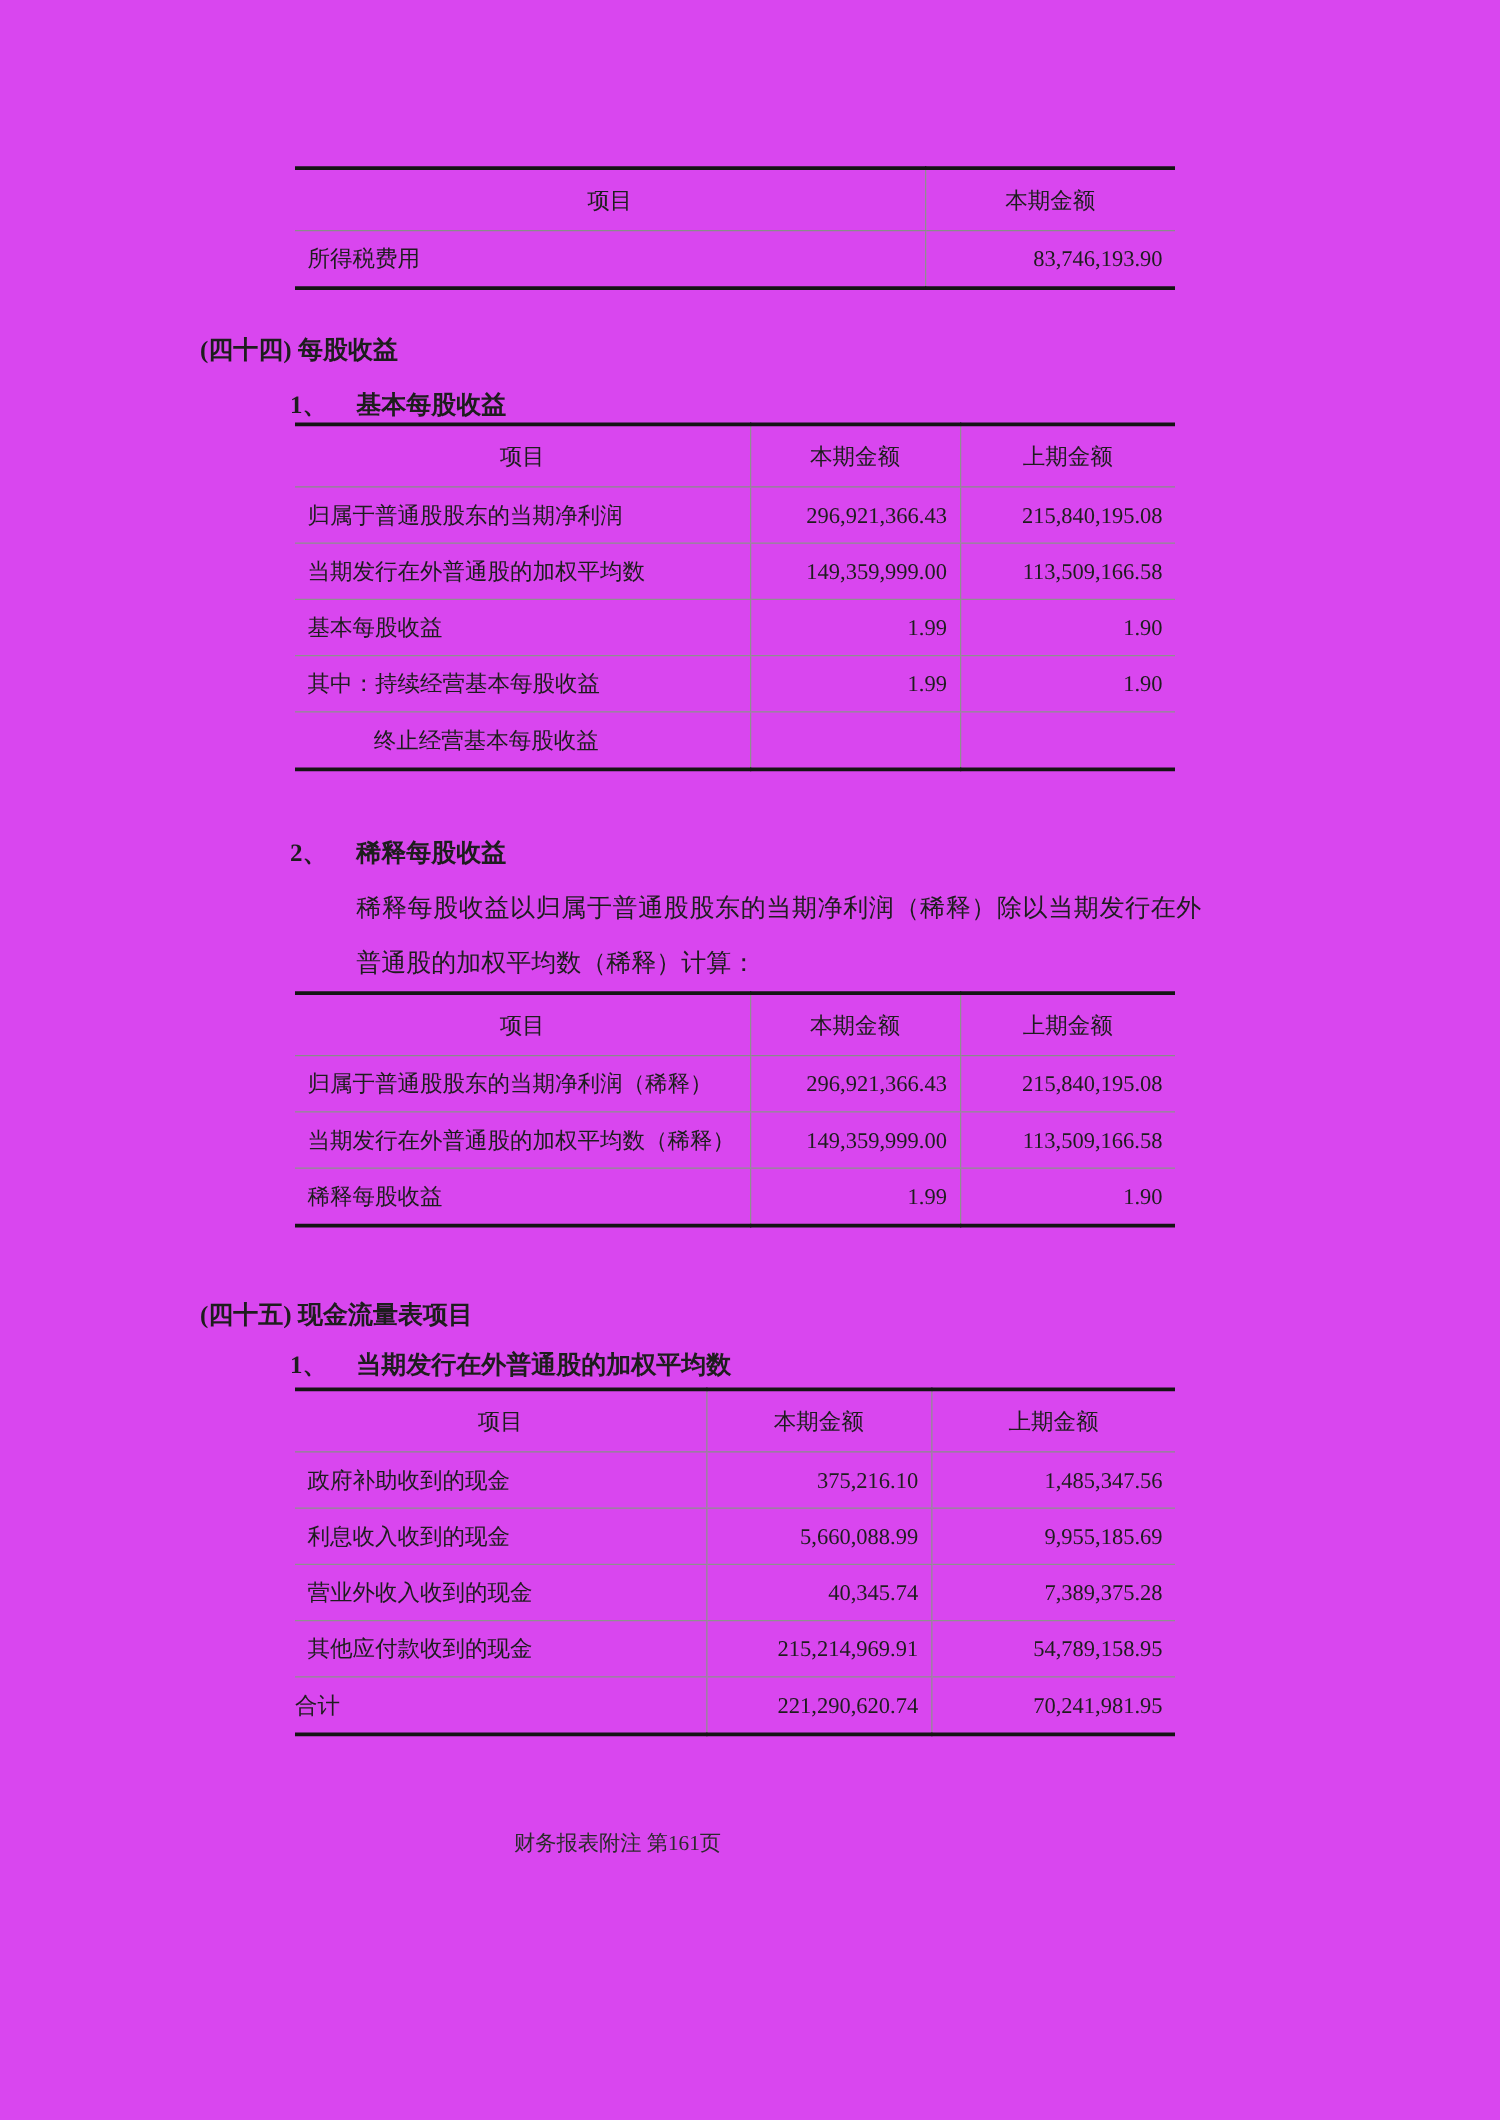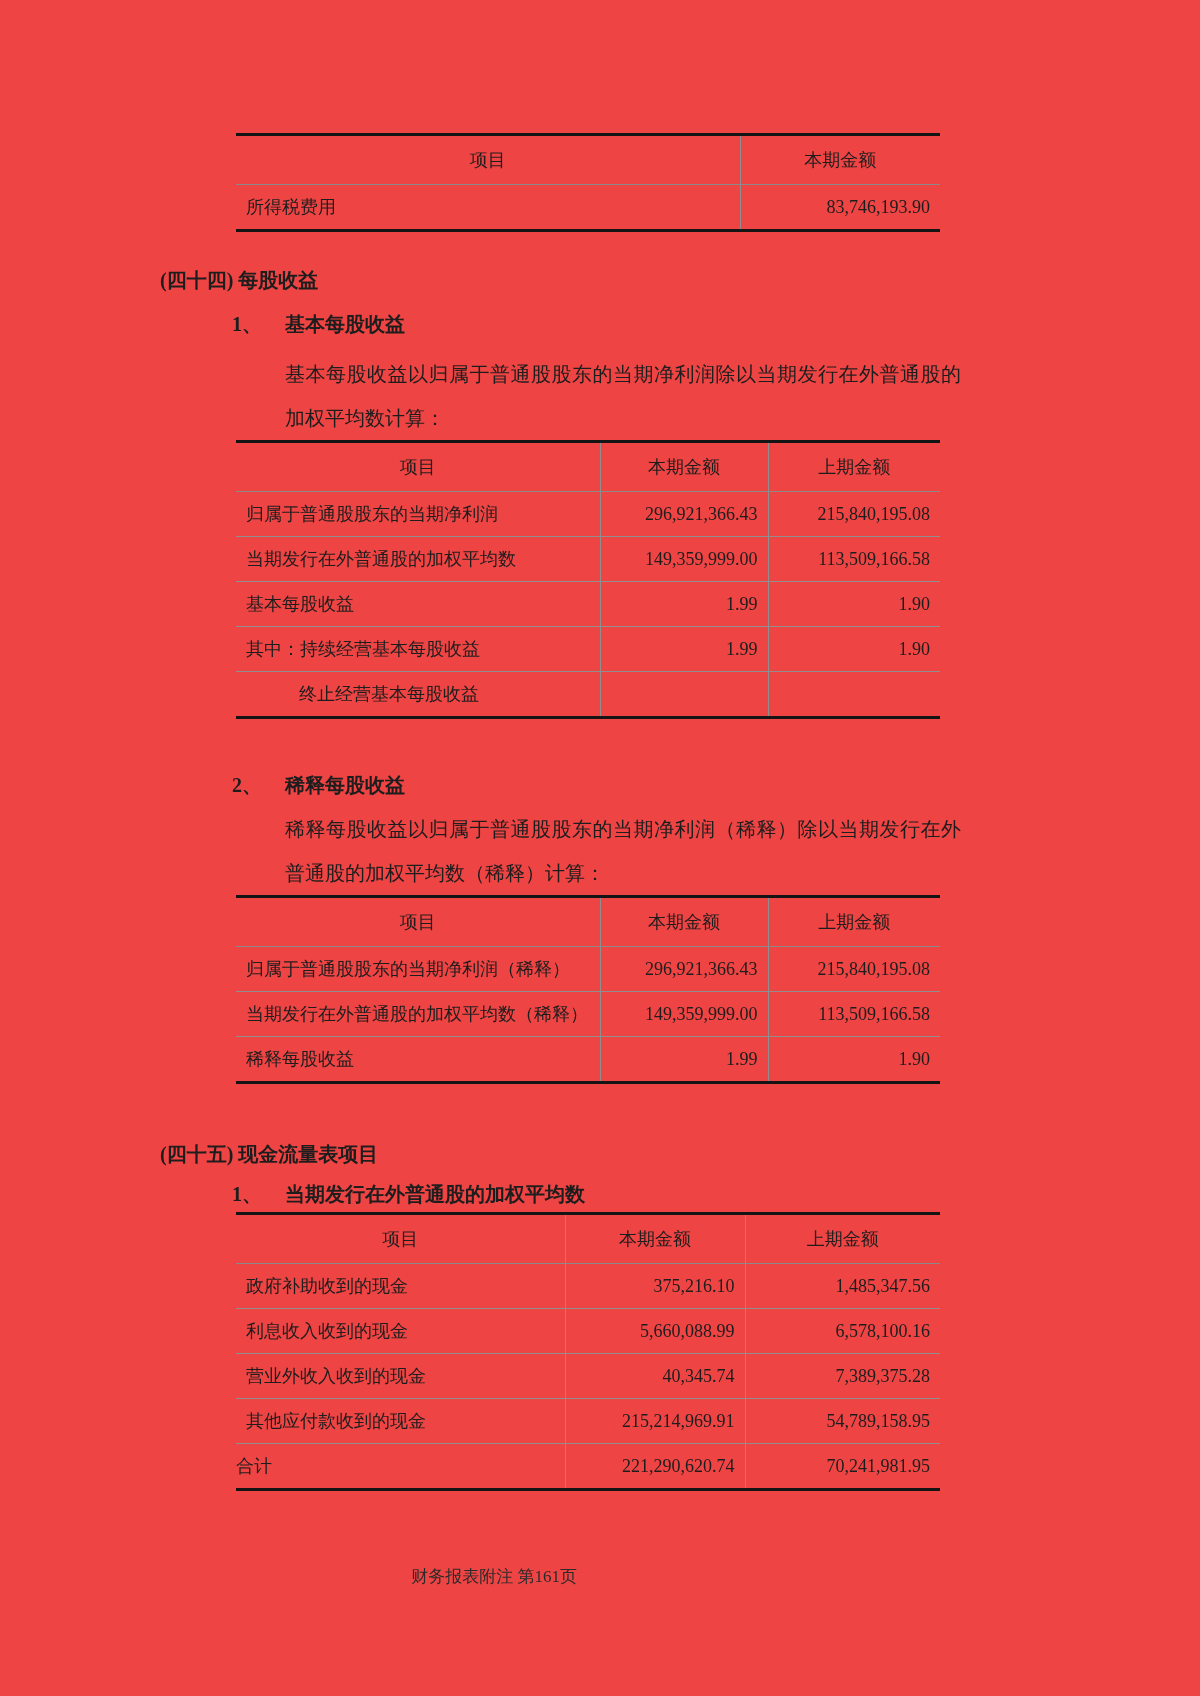--- a/index.html
+++ b/index.html
@@ -1,19 +1,19 @@
 <!DOCTYPE html>
 <html><head>
 <meta charset="utf-8">
 <style>
   html,body { margin:0; padding:0; background:#ffffff; }
   .page {
     position:relative;
     width:1200px; height:1696px;
-    background:#ef4444;
+    background:#d946ef;
     box-sizing:border-box;
     padding-top:133px;
     font-family:"Liberation Serif","DejaVu Serif",serif;
     color:#1d1d1d;
     overflow:hidden;
   }
   table.fin-table {
     border-collapse:collapse;
     table-layout:fixed;
     margin-left:236px;
@@ -80,21 +80,20 @@
   </tbody>
     </table>
 
   <div class="sec-heading">(四十四) 每股收益</div>
 
   <div class="sub-heading">
     <span class="sub-num">1、</span>
     <span>基本每股收益</span>
   </div>
 
-  <div class="para">基本每股收益以归属于普通股股东的当期净利润除以当期发行在外普通股的加权平均数计算：</div>
 
   <table class="fin-table">
     <colgroup>
         <col style="width:364px">
         <col style="width:168px">
         <col style="width:172px">
       </colgroup>
     <tbody>
         <tr>
       <th>项目</th>
@@ -186,21 +185,21 @@
       <th class="vline">上期金额</th>
     </tr>
     <tr class="mid">
       <td class="lbl">政府补助收到的现金</td>
       <td class="num vline">375,216.10</td>
       <td class="num vline">1,485,347.56</td>
     </tr>
     <tr class="mid">
       <td class="lbl">利息收入收到的现金</td>
       <td class="num vline">5,660,088.99</td>
-      <td class="num vline">6,578,100.16</td>
+      <td class="num vline">9,955,185.69</td>
     </tr>
     <tr class="mid">
       <td class="lbl">营业外收入收到的现金</td>
       <td class="num vline">40,345.74</td>
       <td class="num vline">7,389,375.28</td>
     </tr>
     <tr class="mid">
       <td class="lbl">其他应付款收到的现金</td>
       <td class="num vline">215,214,969.91</td>
       <td class="num vline">54,789,158.95</td>

